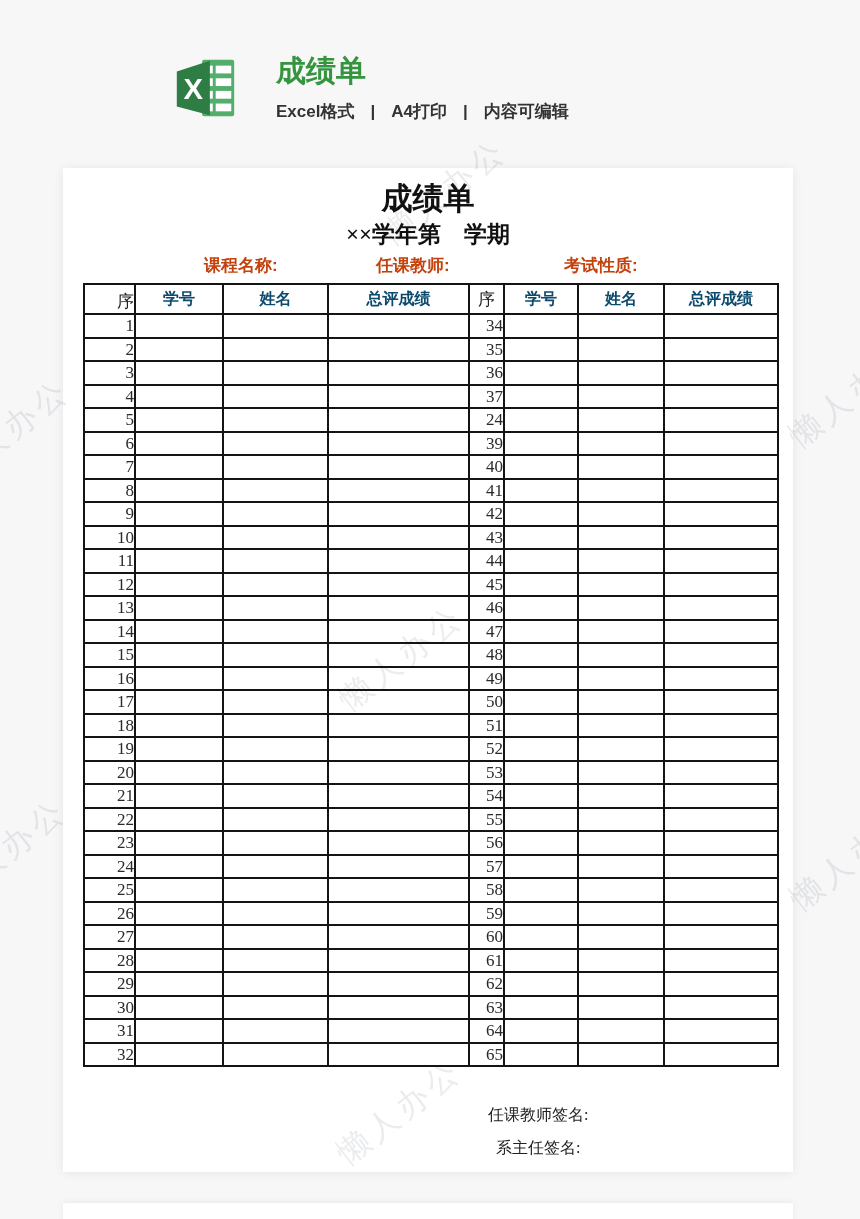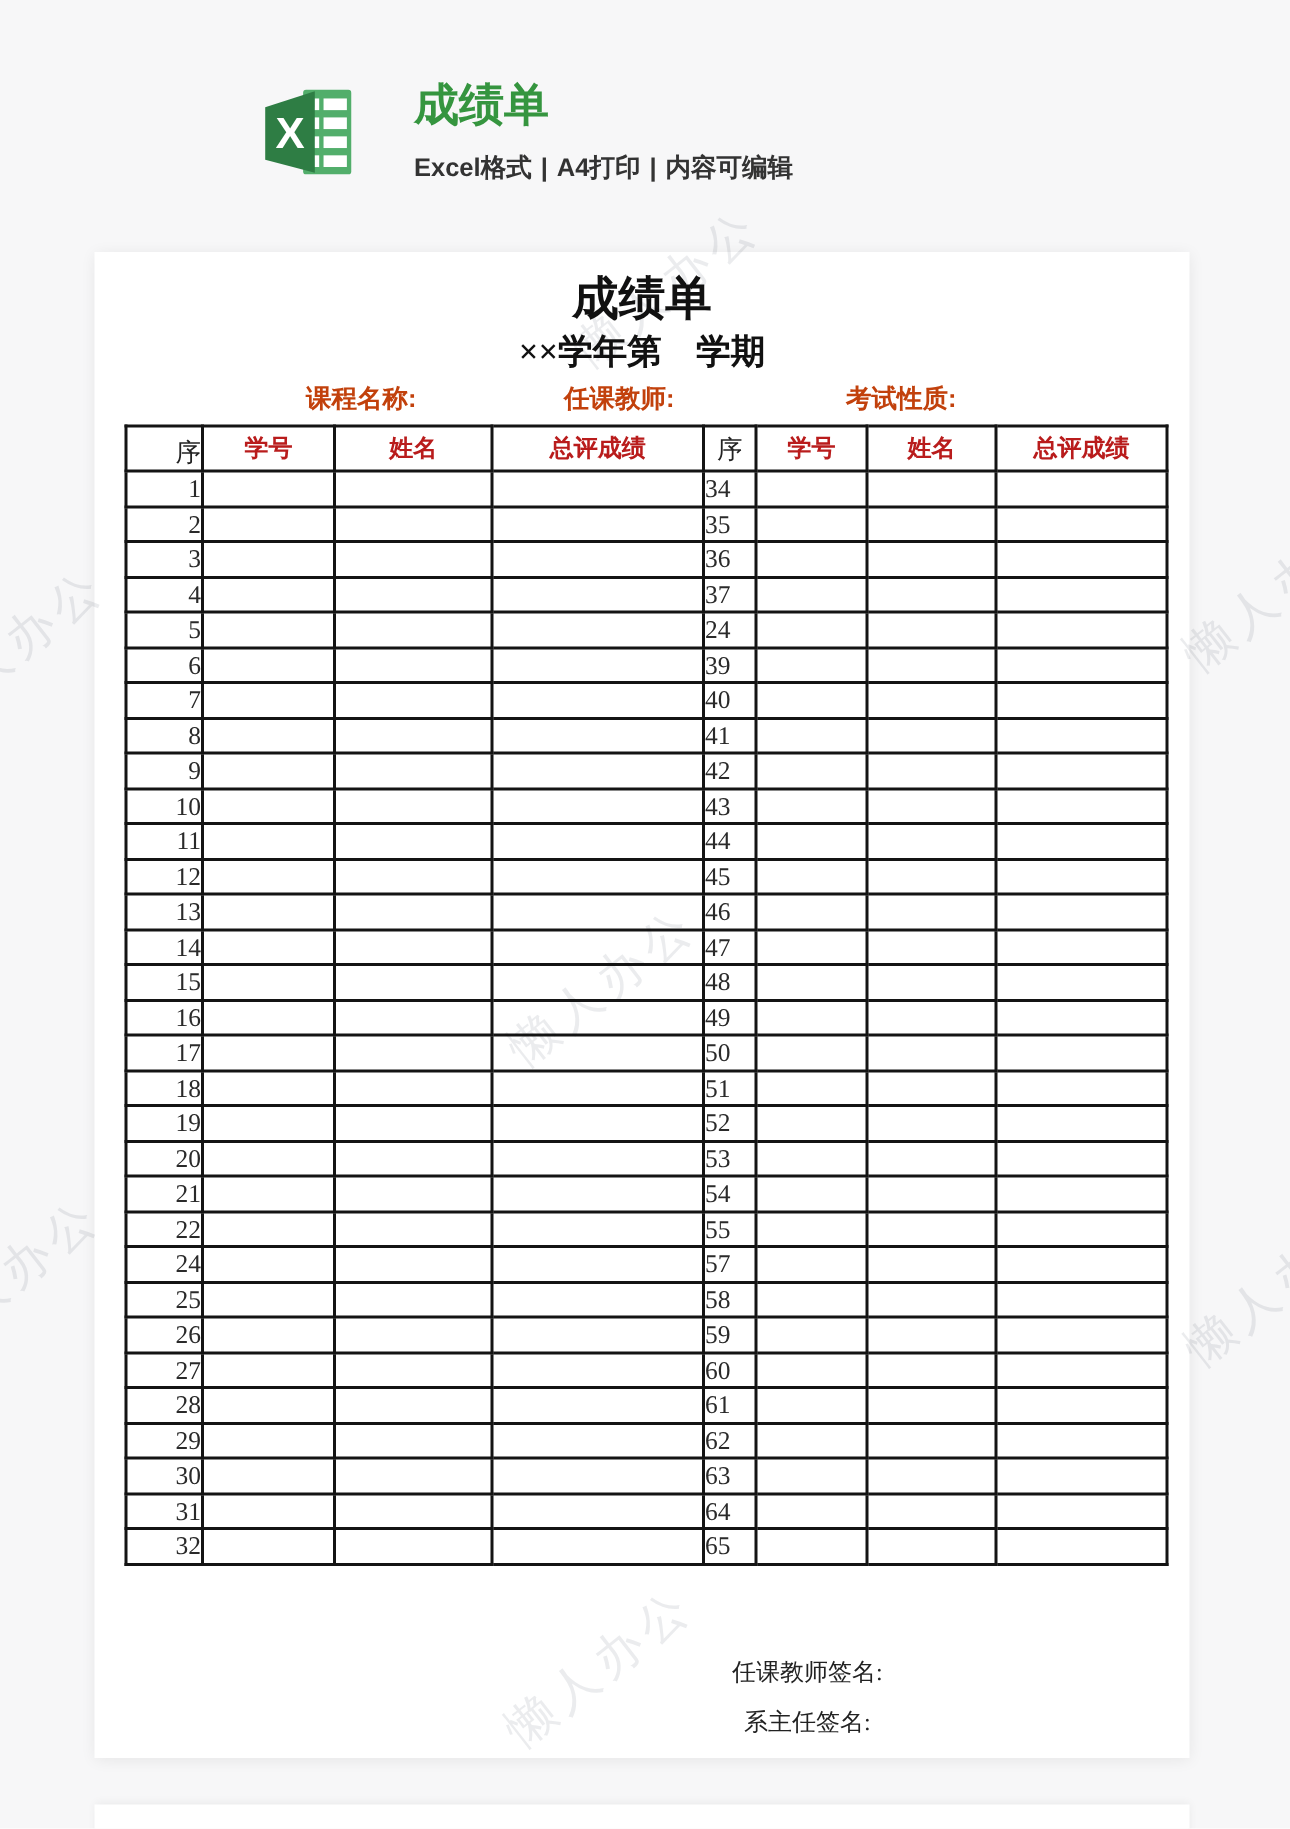--- a/index.html
+++ b/index.html
@@ -10,21 +10,21 @@
   }
   
   .site-header{position:absolute;left:170px;top:52px;display:flex;align-items:flex-start;}
   .xl-icon{width:70px;height:72px;display:block;flex:0 0 auto;}
   .hdr-text{margin-left:36px;}
   .hdr-title{
     color:#35953f;font-size:30px;font-weight:bold;line-height:34px;margin-top:2px;
     font-family:"Liberation Sans","DejaVu Sans",sans-serif;
   }
   .hdr-features{
-    margin-top:12px;display:flex;align-items:center;gap:6px;
+    margin-top:12px;display:flex;align-items:center;gap:16px;
     color:#333;font-size:17px;font-weight:bold;
   }
   .hdr-sep{color:#333;font-weight:bold;}
   
   .doc-card{
     position:absolute;left:63px;top:168px;width:730px;height:1004px;
     background:#fff;box-shadow:0 1px 10px rgba(0,0,0,0.08);z-index:1;
   }
   .doc-title{
     position:absolute;top:14px;left:0;width:100%;text-align:center;
@@ -47,36 +47,36 @@
     position:absolute;left:20px;top:115px;
     border-collapse:collapse;table-layout:fixed;width:694px;
   }
   table.grade th,table.grade td{
     border:2px solid #141414;padding:0;overflow:hidden;
   }
   table.grade thead tr{height:30px;}
   table.grade tbody tr{height:23.5px;}
   .h-col{
     font-family:"Liberation Sans","DejaVu Sans",sans-serif;
-    font-weight:bold;font-size:16px;color:#b91c1c;text-align:center;vertical-align:middle;
+    font-weight:bold;font-size:16px;color:#0c4a6e;text-align:center;vertical-align:middle;
   }
   .h-seq-first{
     font-family:"Liberation Serif","DejaVu Serif",serif;font-weight:normal;
     font-size:17px;color:#222;text-align:right;vertical-align:bottom;padding:0 4px 2px 0;
   }
   .h-seq-second{
     font-family:"Liberation Serif","DejaVu Serif",serif;font-weight:normal;
     font-size:17px;color:#222;text-align:center;vertical-align:middle;
   }
   td.seq{
     font-family:"Liberation Serif","DejaVu Serif",serif;
     font-size:17px;color:#2a2a2a;vertical-align:middle;line-height:21px;
   }
   td.seq-left{text-align:right;padding-right:3px;}
-  td.seq-right{text-align:left;}
+  td.seq-right{text-align:right;}
   td.blank{background:#fff;}
   
   .sig{
     position:absolute;font-family:"Liberation Serif","DejaVu Serif",serif;
     font-size:16px;color:#222;white-space:nowrap;
   }
   .sig-0{left:425px;top:937px;}
   .sig-1{left:433px;top:970px;}
   
   .wm{
@@ -386,20 +386,30 @@
           <td class="seq seq-left">22</td>
           <td class="blank"></td>
           <td class="blank"></td>
           <td class="blank"></td>
           <td class="seq seq-right">55</td>
           <td class="blank"></td>
           <td class="blank"></td>
           <td class="blank"></td>
         </tr>
         <tr>
+          <td class="seq seq-left">23</td>
+          <td class="blank"></td>
+          <td class="blank"></td>
+          <td class="blank"></td>
+          <td class="seq seq-right">56</td>
+          <td class="blank"></td>
+          <td class="blank"></td>
+          <td class="blank"></td>
+        </tr>
+        <tr>
           <td class="seq seq-left">24</td>
           <td class="blank"></td>
           <td class="blank"></td>
           <td class="blank"></td>
           <td class="seq seq-right">57</td>
           <td class="blank"></td>
           <td class="blank"></td>
           <td class="blank"></td>
         </tr>
         <tr>

